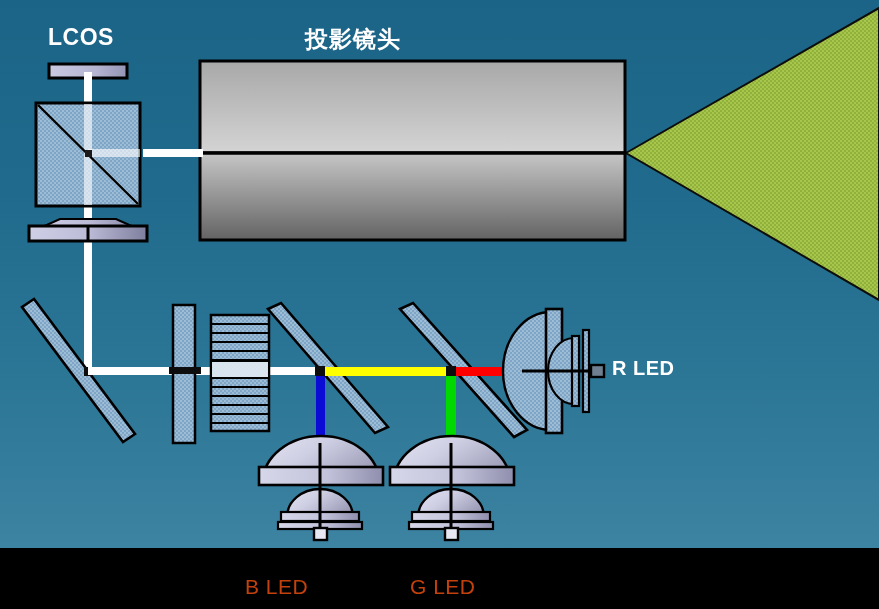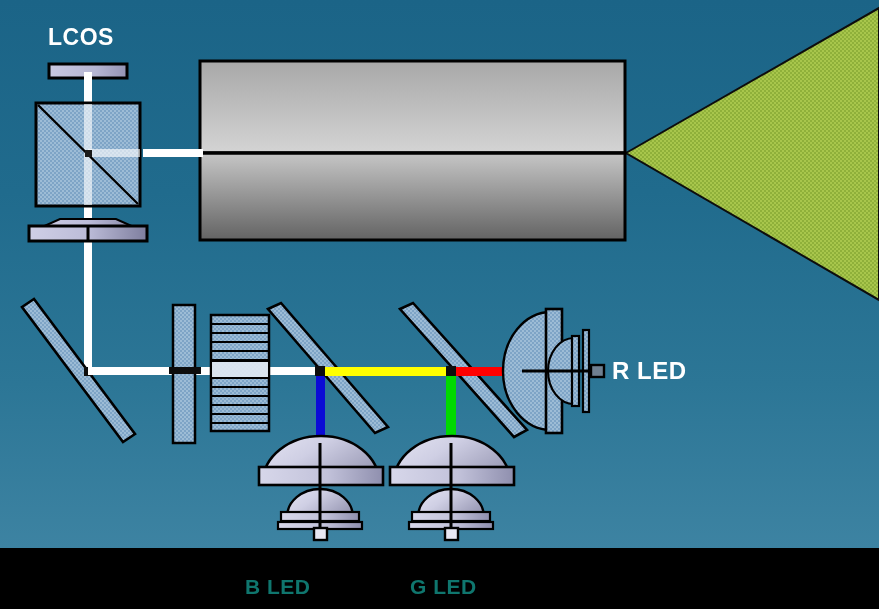--- a/index.html
+++ b/index.html
@@ -25,34 +25,34 @@
 
   .lbl {
     position: absolute;
     color: #ffffff;
     font-weight: bold;
     white-space: nowrap;
     font-family: "Liberation Sans", sans-serif;
   }
   #label-lcos { left: 48px; top: 24px; font-size: 23px; letter-spacing: .5px; }
   #label-lens { left: 305px; top: 24px; font-size: 23px; letter-spacing: 1px; }
-  #label-rled { left: 612px; top: 357px; font-size: 24px; letter-spacing: .5px; }
+  #label-rled { left: 612px; top: 357px; font-size: 20px; letter-spacing: .5px; }
 
   #footer {
     position: absolute;
     left: 0; top: 548px;
     width: 879px; height: 61px;
     background: #000000;
   }
   .foot-lbl {
     position: absolute;
     top: 575px;
-    color: #0f766e;
+    color: #c2410c;
     font-size: 21px;
-    font-weight: bold;
+    font-weight: normal;
     letter-spacing: .5px;
     font-family: "Liberation Sans", sans-serif;
   }
   #label-bled { left: 245px; }
   #label-gled { left: 410px; }
 </style>
 </head>
 <body>
 
 <div id="stage">
@@ -236,20 +236,21 @@
         <rect x="390" y="467" width="124" height="18" fill="url(#plateGrad)" stroke="#000" stroke-width="2.6"></rect>
         <path d="M 418,517 A 33,28 0 0 1 484,517 Z" fill="url(#domeGrad)" stroke="#000" stroke-width="2.4"></path>
         <rect x="412" y="512" width="78" height="9" fill="url(#plateGrad)" stroke="#000" stroke-width="2.2"></rect>
         <rect x="409" y="522" width="84" height="7" fill="url(#plateGrad)" stroke="#000" stroke-width="2.2"></rect>
         <line x1="451" y1="443" x2="451" y2="535" stroke="#000" stroke-width="3"></line>
         <rect x="445" y="528" width="13" height="12" fill="#e8e8f4" stroke="#000" stroke-width="2.4"></rect>
       </g>
     </svg>
 
     <div class="lbl" id="label-lcos">LCOS</div>
+    <div class="lbl" id="label-lens">投影镜头</div>
     <div class="lbl" id="label-rled">R LED</div>
   </div>
 
   <div id="footer"></div>
   <div class="foot-lbl" id="label-bled">B LED</div>
   <div class="foot-lbl" id="label-gled">G LED</div>
 
 </div>
 
 </body></html>

